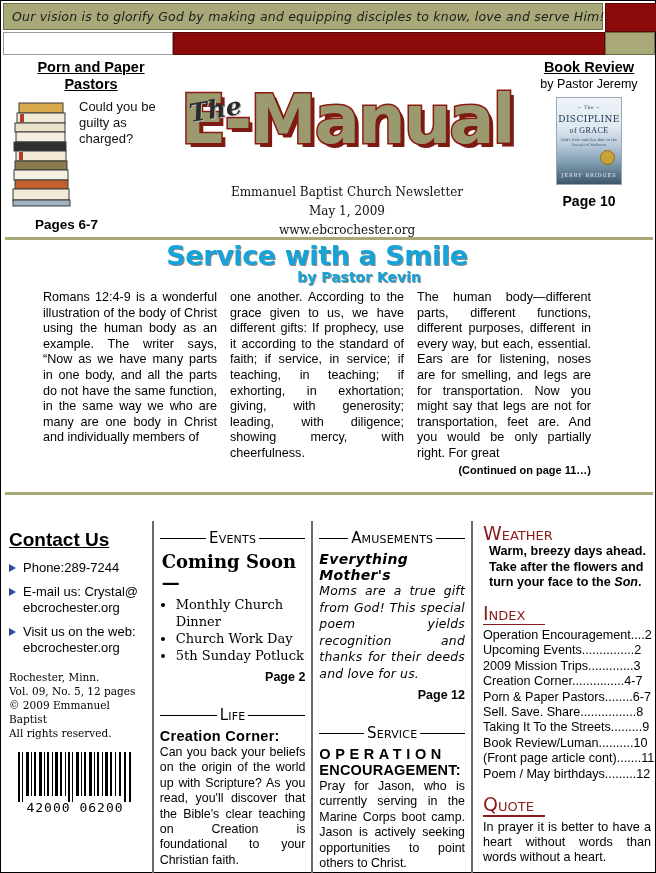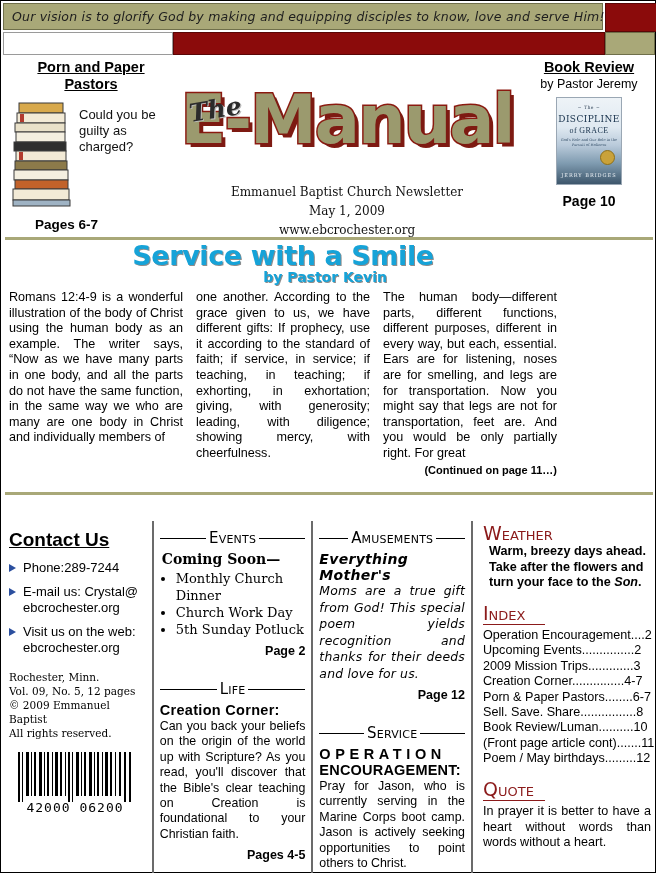--- a/index.html
+++ b/index.html
@@ -19,21 +19,21 @@
   .rule-red{position:absolute;left:172px;top:0;width:432px;height:23px;background:#8b0b0b;border:1px solid #5a0606;box-sizing:border-box;}
   .rule-olive{position:absolute;left:604px;top:0;width:50px;height:23px;background:#a9a878;border:1px solid #6f6f4a;box-sizing:border-box;}
 
   
   .masthead{position:absolute;left:0;top:56px;width:656px;height:176px;}
 
   .teaser-left{position:absolute;left:10px;top:2px;width:160px;}
   .teaser-left .tl-head{font-size:14.5px;font-weight:bold;text-align:center;text-decoration:underline;line-height:17px;}
   .teaser-left .tl-body{position:relative;margin-top:6px;height:108px;}
   .bookstack{position:absolute;left:0;top:0;width:64px;height:108px;}
-  .tl-caption{position:absolute;left:68px;top:8px;width:90px;font-size:13px;line-height:16px;color:#111;}
+  .tl-caption{position:absolute;left:68px;top:0;width:90px;font-size:13px;line-height:16px;color:#111;}
   .tl-pages{position:absolute;left:24px;top:158px;font-size:13.5px;font-weight:bold;}
 
   .logo-wrap{position:absolute;left:176px;top:0px;width:340px;height:176px;}
   .the-word{position:absolute;left:12px;top:38px;font-family:"DejaVu Serif",serif;font-style:italic;font-weight:bold;
     font-size:25px;color:#2b2b2b;transform:rotate(-9deg);text-shadow:1px 1px 0 #bdbdbd;}
   .emanual{position:absolute;left:0px;top:4px;width:340px;text-align:center;
     font-family:"DejaVu Sans",sans-serif;font-weight:bold;font-size:67px;line-height:118px;height:118px;
     color:#9b9a6e;letter-spacing:-2px;
     -webkit-text-stroke:3px #8b1a10;
     paint-order:stroke fill;
@@ -51,21 +51,21 @@
   .bc-l2{position:absolute;left:0;top:28px;width:100%;text-align:center;font-family:Liberation Serif, serif;font-size:8px;color:#16304a;letter-spacing:.4px;}
   .bc-sub{position:absolute;left:0;top:40px;width:100%;text-align:center;font-family:"DejaVu Serif",serif;font-size:3.6px;color:#36506a;line-height:5px;}
   .bc-seal{position:absolute;right:6px;top:52px;width:13px;height:13px;border-radius:50%;background:#c9a23a;border:1px solid #8d6f18;}
   .bc-au{position:absolute;left:0;bottom:6px;width:100%;text-align:center;font-family:"DejaVu Serif",serif;font-size:5px;color:#e9eff4;letter-spacing:1px;}
   .tr-page{margin-top:8px;font-size:14px;font-weight:bold;}
 
   
   .olive-div{position:absolute;left:4px;width:648px;height:3px;background:#a9a878;}
 
   
-  .feature{position:absolute;left:0;top:240px;width:564px;height:248px;}
+  .feature{position:absolute;left:0;top:240px;width:564px;height:248px;padding-left:34px;}
   .feat-title{text-align:center;font-family:"DejaVu Sans",sans-serif;font-weight:bold;font-size:27px;color:#16a3d8;
     letter-spacing:-.4px;text-shadow:1px 1px 0 #8d8d8d;line-height:30px;}
   .feat-by{text-align:right;padding-right:178px;margin-top:-2px;font-family:"DejaVu Sans",sans-serif;font-weight:bold;font-size:14px;color:#16a3d8;text-shadow:1px 1px 0 #8d8d8d;}
   .feat-cols{display:flex;margin-top:5px;padding:0 8px;}
   .feat-col{width:205px;font-size:12.6px;line-height:15.6px;text-align:justify;}
   .feat-col.mid{margin-left:13px;}
   .feat-col.right{margin-left:13px;}
   .cont-note{text-align:right;font-size:11px;font-weight:bold;margin-top:1px;}
 
   
@@ -81,21 +81,21 @@
   .bullet-item{position:relative;padding-left:14px;font-size:13px;line-height:16px;margin-bottom:8px;}
   .bullet-item .tri{position:absolute;left:0;top:4px;width:0;height:0;border-left:7px solid #2b4f9e;border-top:4.5px solid transparent;border-bottom:4.5px solid transparent;}
   .fineprint{font-family:"DejaVu Serif",serif;font-size:10.5px;line-height:14px;margin-top:14px;}
   .barcode{margin:10px 0 0 6px;width:120px;height:58px;}
   .bc-num{width:120px;margin-left:6px;text-align:center;font-family:"DejaVu Sans Mono",monospace;font-size:13px;letter-spacing:1px;margin-top:-12px;color:#000;}
 
   .sec-head{display:flex;align-items:center;justify-content:center;margin:6px 0 4px 0;}
   .sec-head .ln{flex:1;height:1px;background:#000;}
   .sec-head .tx{padding:0 3px;font-family:"DejaVu Sans",sans-serif;font-size:15px;font-variant:small-caps;font-weight:500;letter-spacing:.2px;white-space:nowrap;}
 
-  .ev-sub{font-family:"DejaVu Serif",serif;font-weight:bold;font-size:14px;margin:2px 0 3px 2px;}
+  .ev-sub{font-family:"DejaVu Serif",serif;font-weight:bold;font-size:18px;margin:2px 0 3px 2px;}
   .ev-list{margin:0;padding-left:16px;font-family:"DejaVu Serif",serif;font-size:13px;line-height:17px;}
   .pagetag{text-align:right;font-size:12.5px;font-weight:bold;margin-top:6px;}
 
   .amuse-head{font-family:"DejaVu Sans",sans-serif;font-style:italic;font-size:14px;font-weight:600;letter-spacing:.3px;}
   .amuse-body{font-family:"DejaVu Sans",sans-serif;font-style:italic;font-size:12.4px;line-height:16.5px;text-align:justify;letter-spacing:.2px;}
 
   .life-title{font-size:14.5px;font-weight:bold;letter-spacing:.3px;margin-bottom:1px;}
   .life-body{font-size:12.4px;line-height:15.4px;text-align:justify;}
 
   .svc-t1{font-size:14.5px;font-weight:bold;letter-spacing:4.6px;line-height:16px;}
@@ -328,20 +328,21 @@
       <div style="margin-top:12px;">
         <div class="rh">Index</div>
         <div class="rh-rule"></div>
         <div class="index-list">
           <div>Operation Encouragement....2</div>
           <div>Upcoming Events...............2</div>
           <div>2009 Mission Trips.............3</div>
           <div>Creation Corner...............4-7</div>
           <div>Porn &amp; Paper Pastors........6-7</div>
           <div>Sell. Save. Share................8</div>
+          <div>Taking It To the Streets.........9</div>
           <div>Book Review/Luman..........10</div>
           <div>(Front page article cont).......11</div>
           <div>Poem / May birthdays.........12</div>
         </div>
       </div>
 
       <div style="margin-top:12px;">
         <div class="rh">Quote</div>
         <div class="rh-rule"></div>
         <div class="quote-body">In prayer it is better to have a heart without words than words without a heart.</div>

